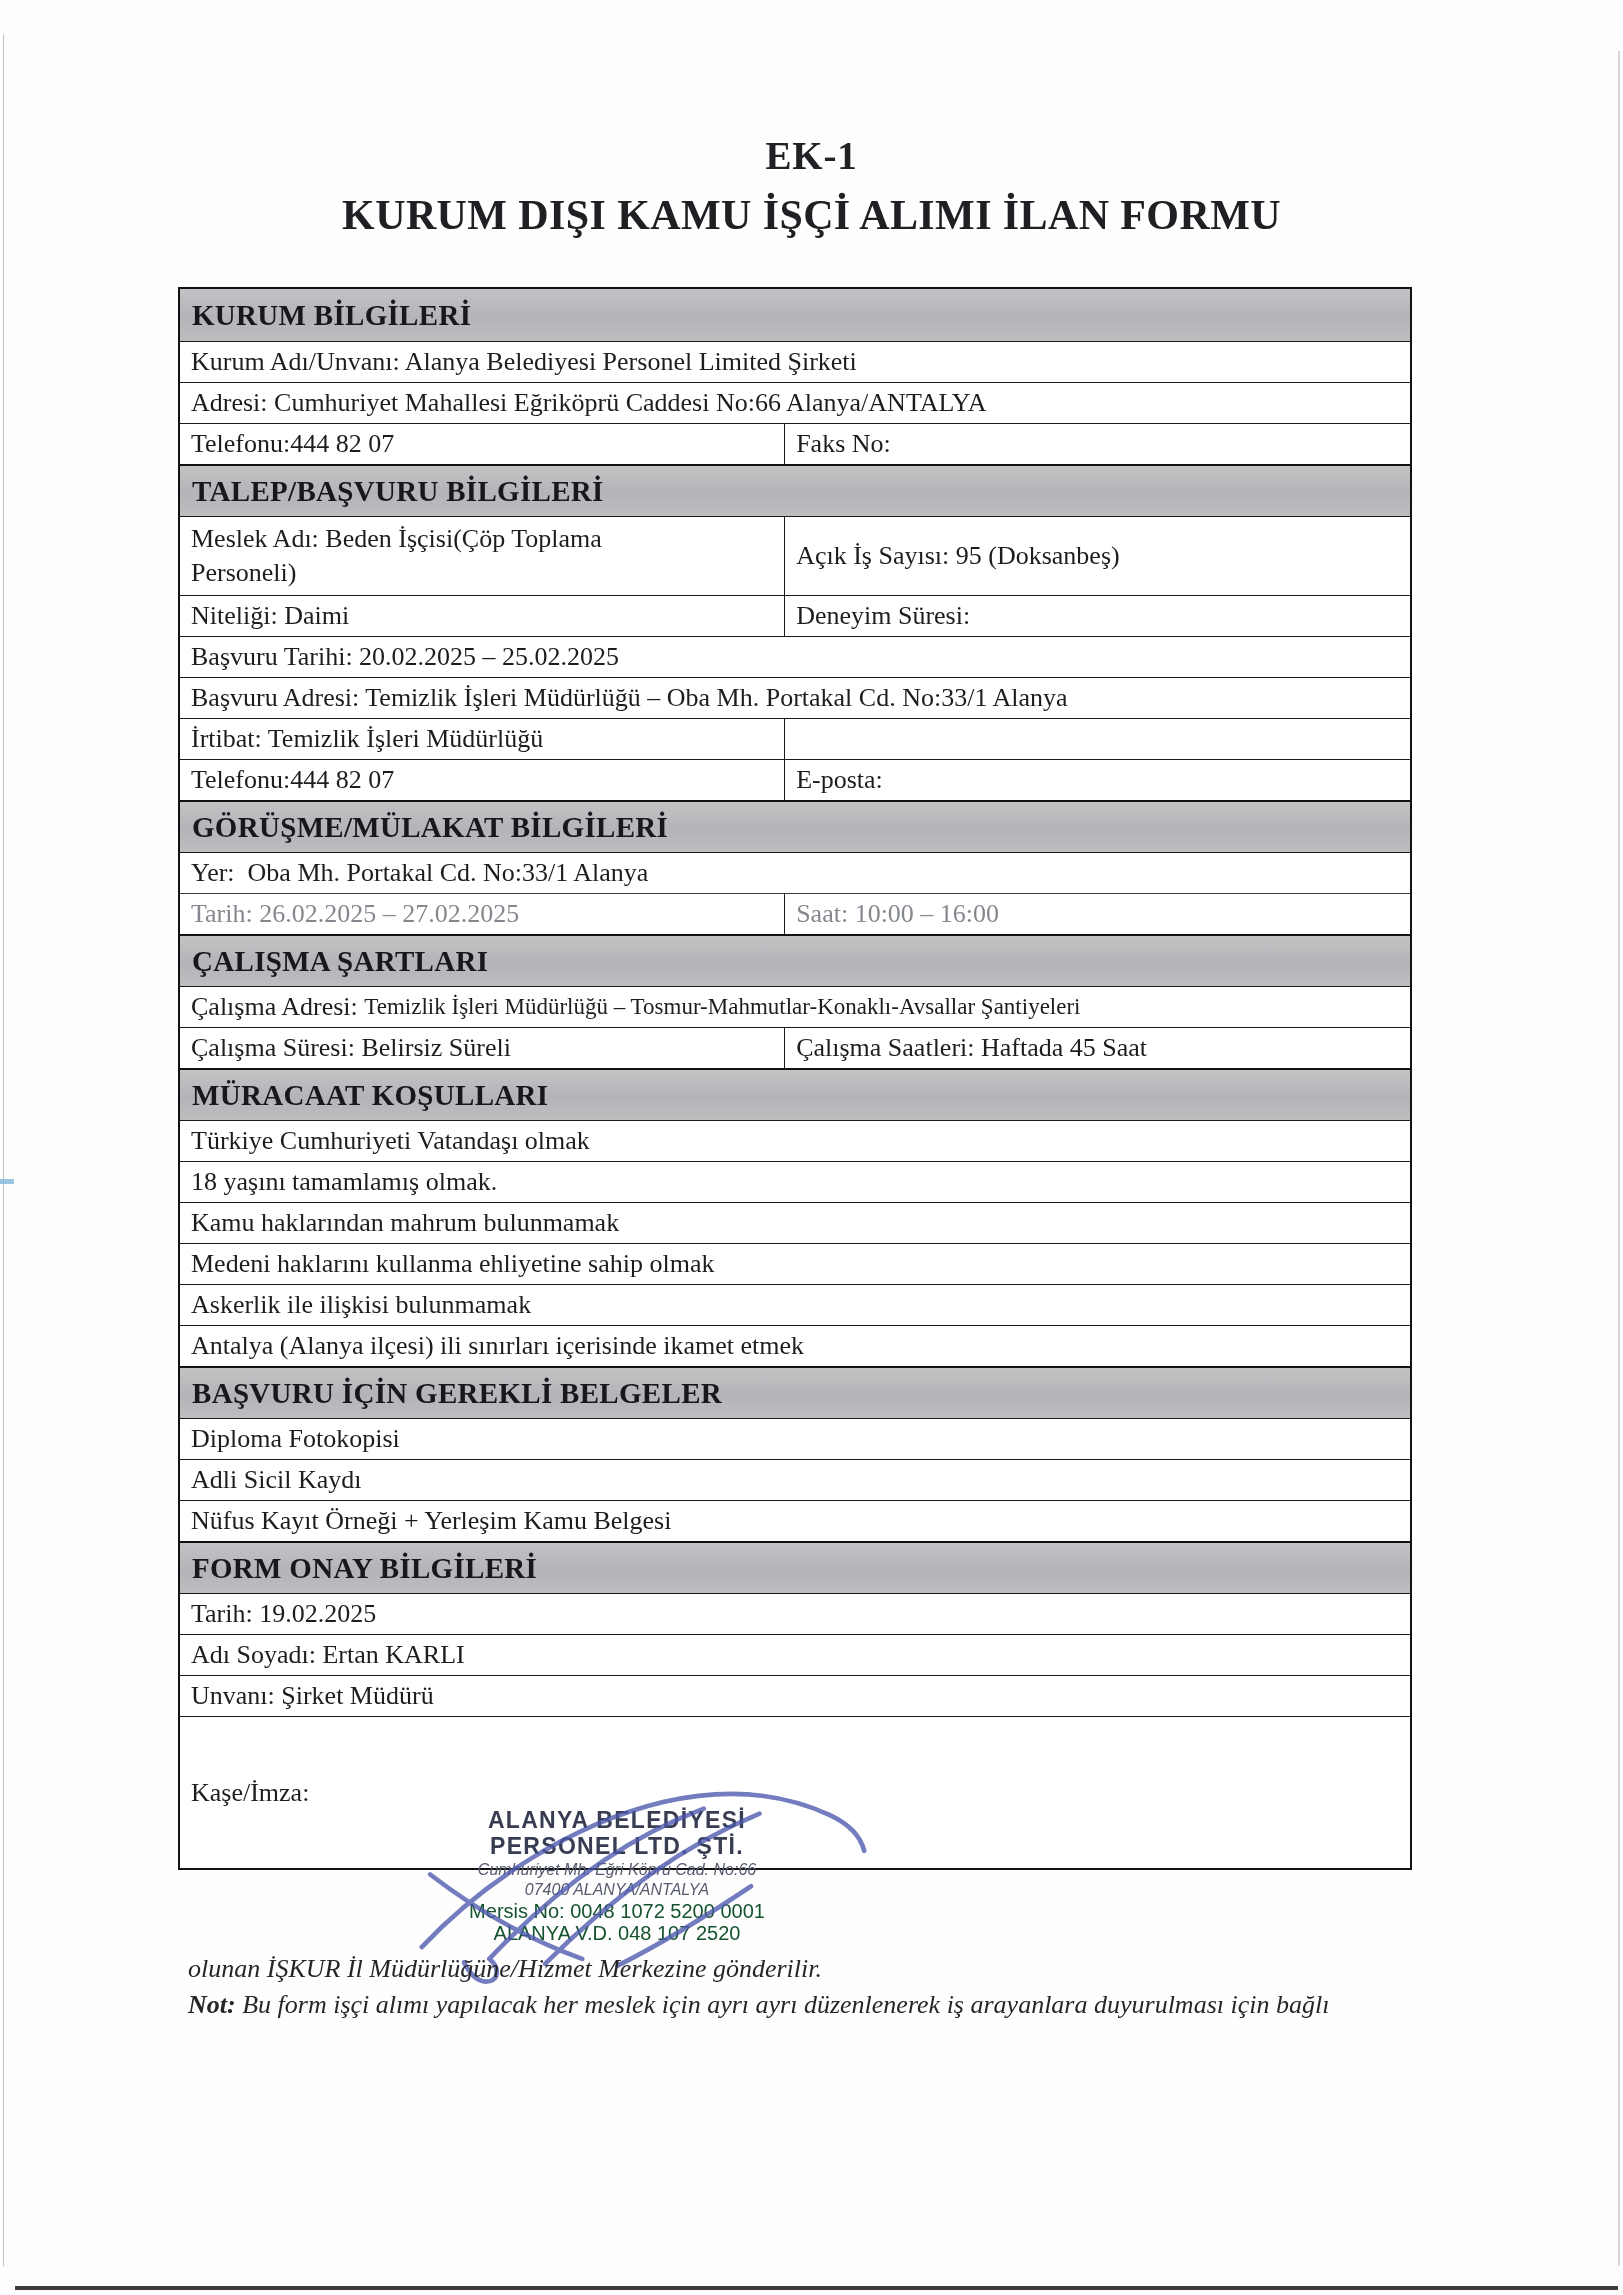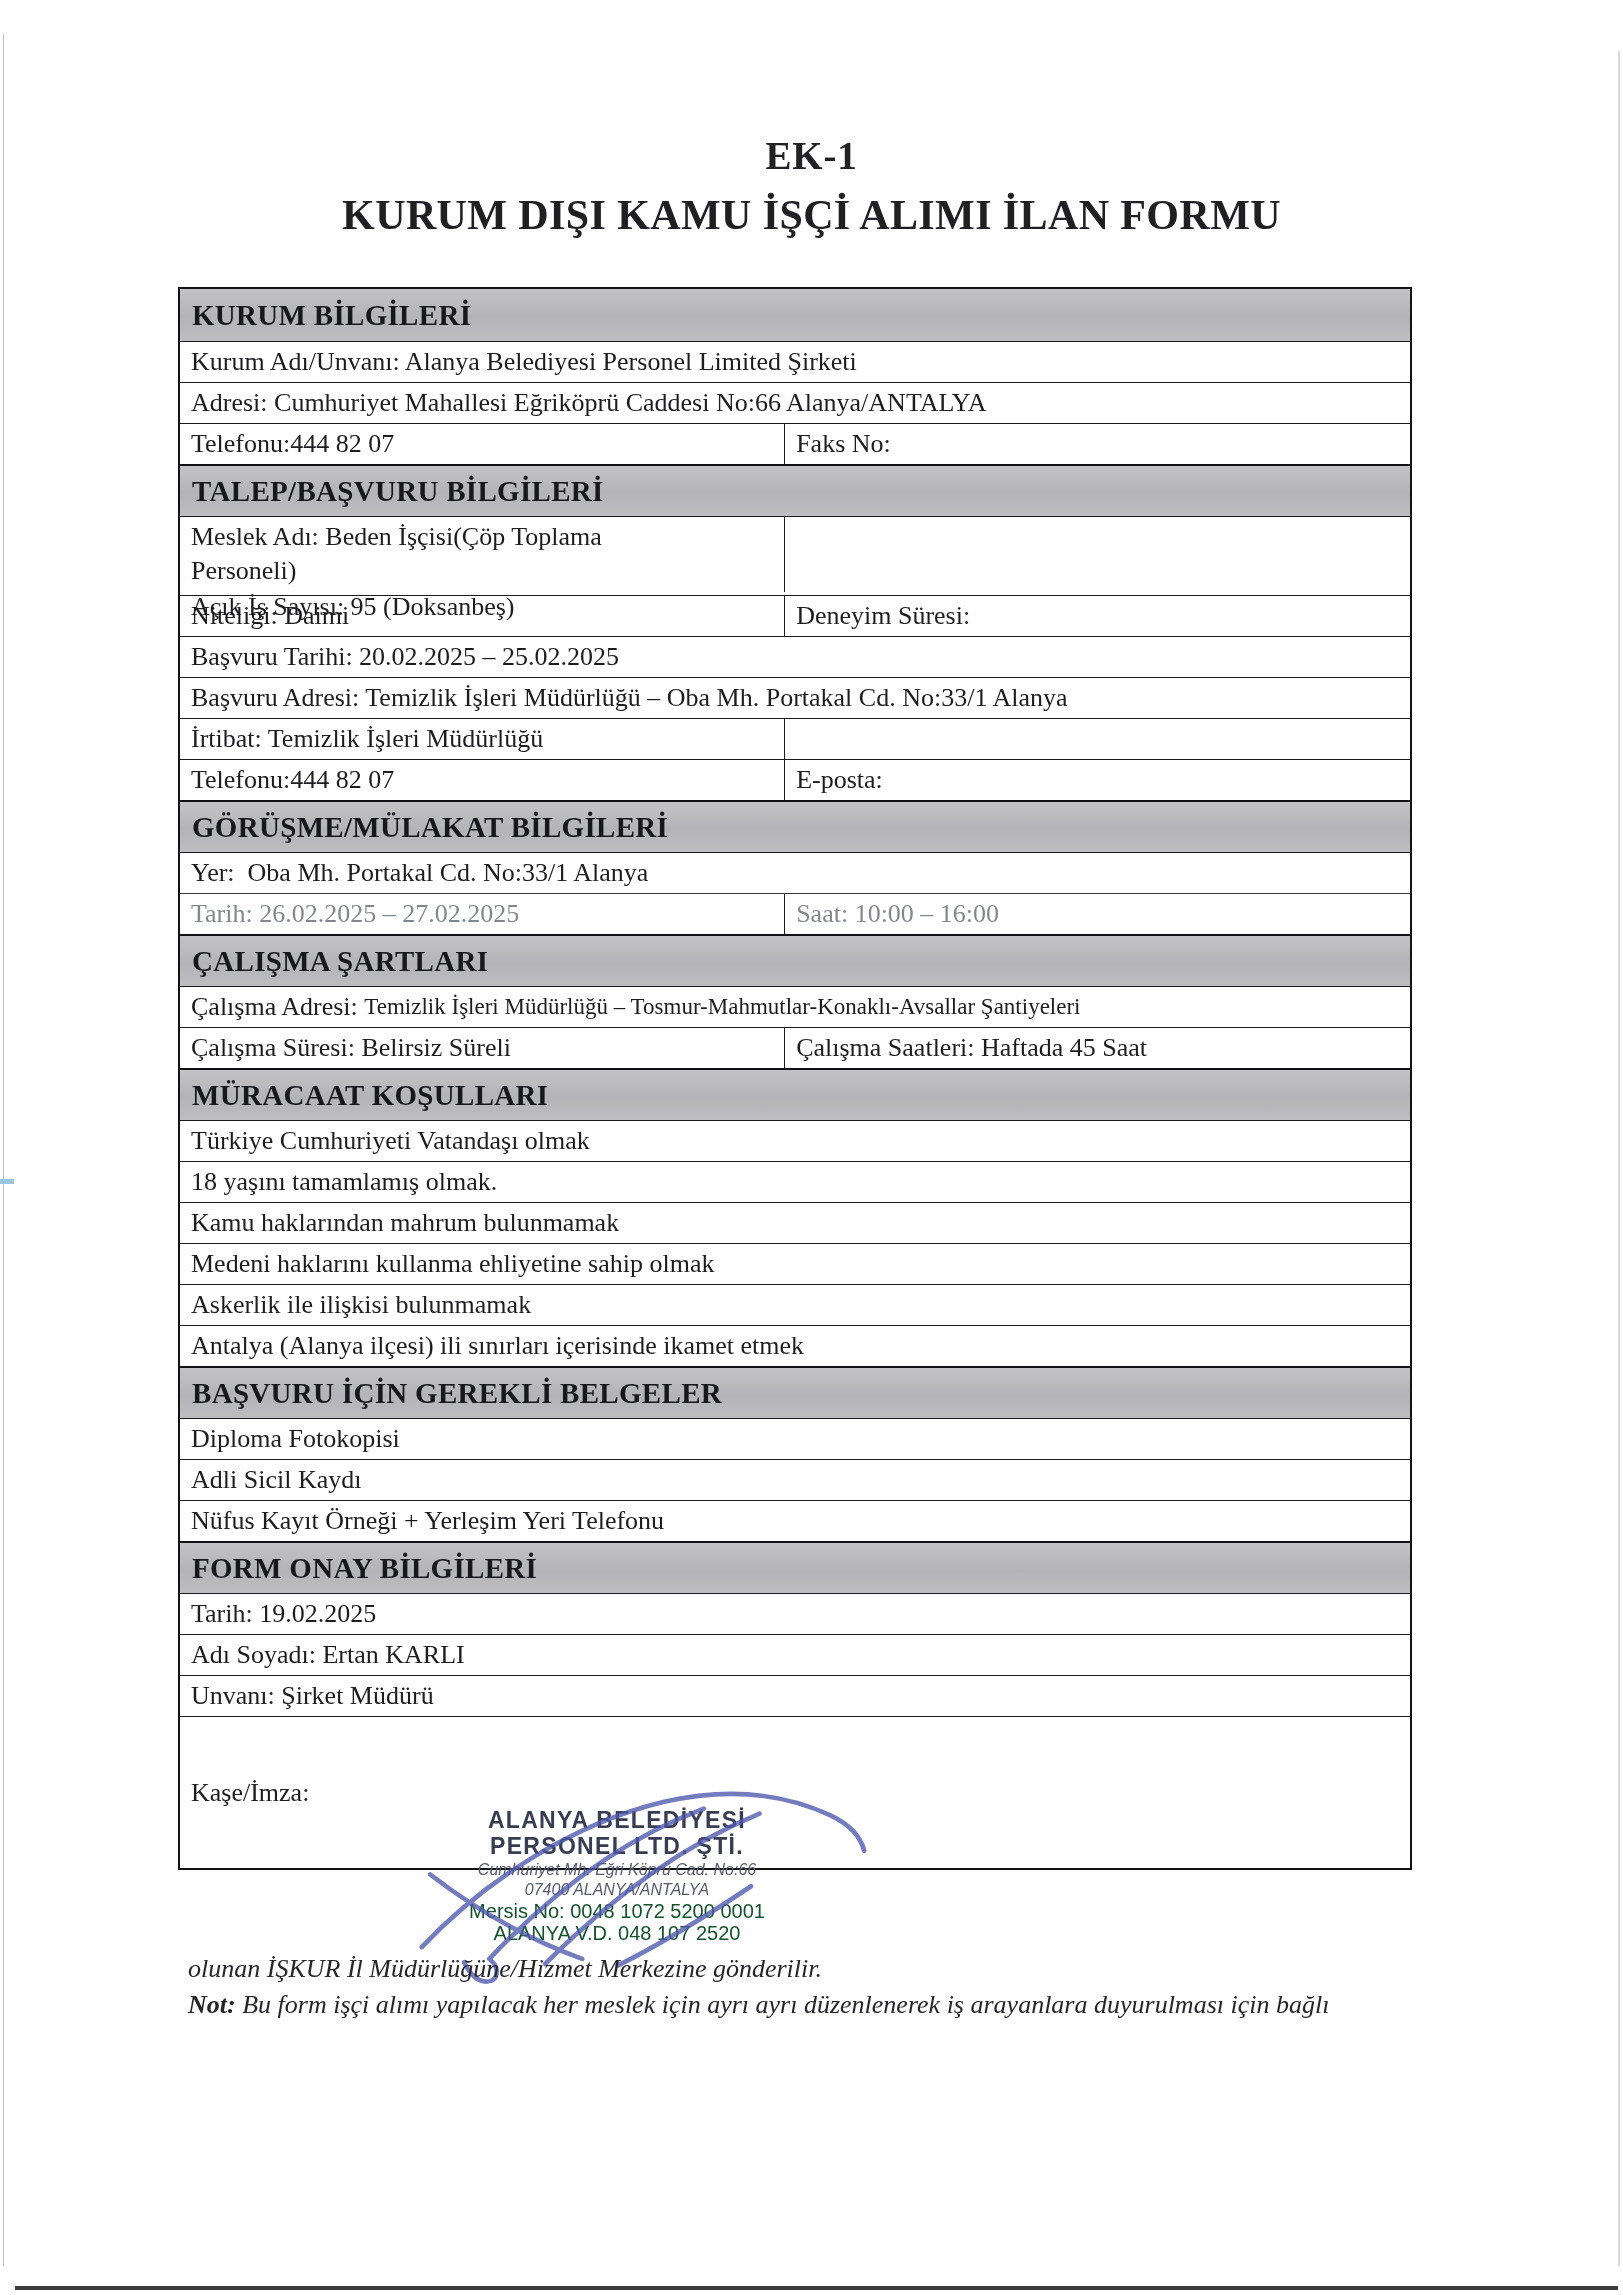--- a/index.html
+++ b/index.html
@@ -27,21 +27,21 @@
     background:linear-gradient(180deg,#c3c3c6 0%,#b4b4b8 55%,#bebec1 100%);
     display:flex;align-items:center;padding-left:12px;
     font-size:29px;font-weight:bold;color:#17181c;letter-spacing:0.3px;
   }
   .sect:first-child{border-top:none;}
   .row{
     box-sizing:border-box;border-top:1.7px solid #1a1a1c;display:flex;align-items:stretch;
     font-size:26px;background:#fff;
   }
   .h-row{height:41px;}
-  .h-meslek{height:79px;flex-direction:column;}
+  .h-meslek{height:79px;}
   .h-sig{height:152px;}
   .cell{display:flex;align-items:center;padding-left:11px;box-sizing:border-box;white-space:pre-wrap;}
   .cell-full{width:100%;}
   .cell-left{width:49.2%;border-right:1.7px solid #1a1a1c;}
   .cell-right{flex:1;}
   .cell-wrap{align-items:center;line-height:34px;padding-top:3.4px;padding-bottom:3.4px;padding-right:127px;}
   .faded .cell{color:#84888e;}
   .faded{border-top-color:#3a3a3c;}
   .val-small{font-size:23px;}
 
@@ -152,21 +152,21 @@
   </div>
 
   <div class="sect">BAŞVURU İÇİN GEREKLİ BELGELER</div>
   <div class="row h-row">
     <div class="cell cell-full">Diploma Fotokopisi</div>
   </div>
   <div class="row h-row">
     <div class="cell cell-full">Adli Sicil Kaydı</div>
   </div>
   <div class="row h-row">
-    <div class="cell cell-full">Nüfus Kayıt Örneği + Yerleşim Yeri Telefonu</div>
+    <div class="cell cell-full">Nüfus Kayıt Örneği + Yerleşim Kamu Belgesi</div>
   </div>
 
   <div class="sect">FORM ONAY BİLGİLERİ</div>
   <div class="row h-row">
     <div class="cell cell-full">Tarih: 19.02.2025</div>
   </div>
   <div class="row h-row">
     <div class="cell cell-full">Adı Soyadı: Ertan KARLI</div>
   </div>
   <div class="row h-row">

